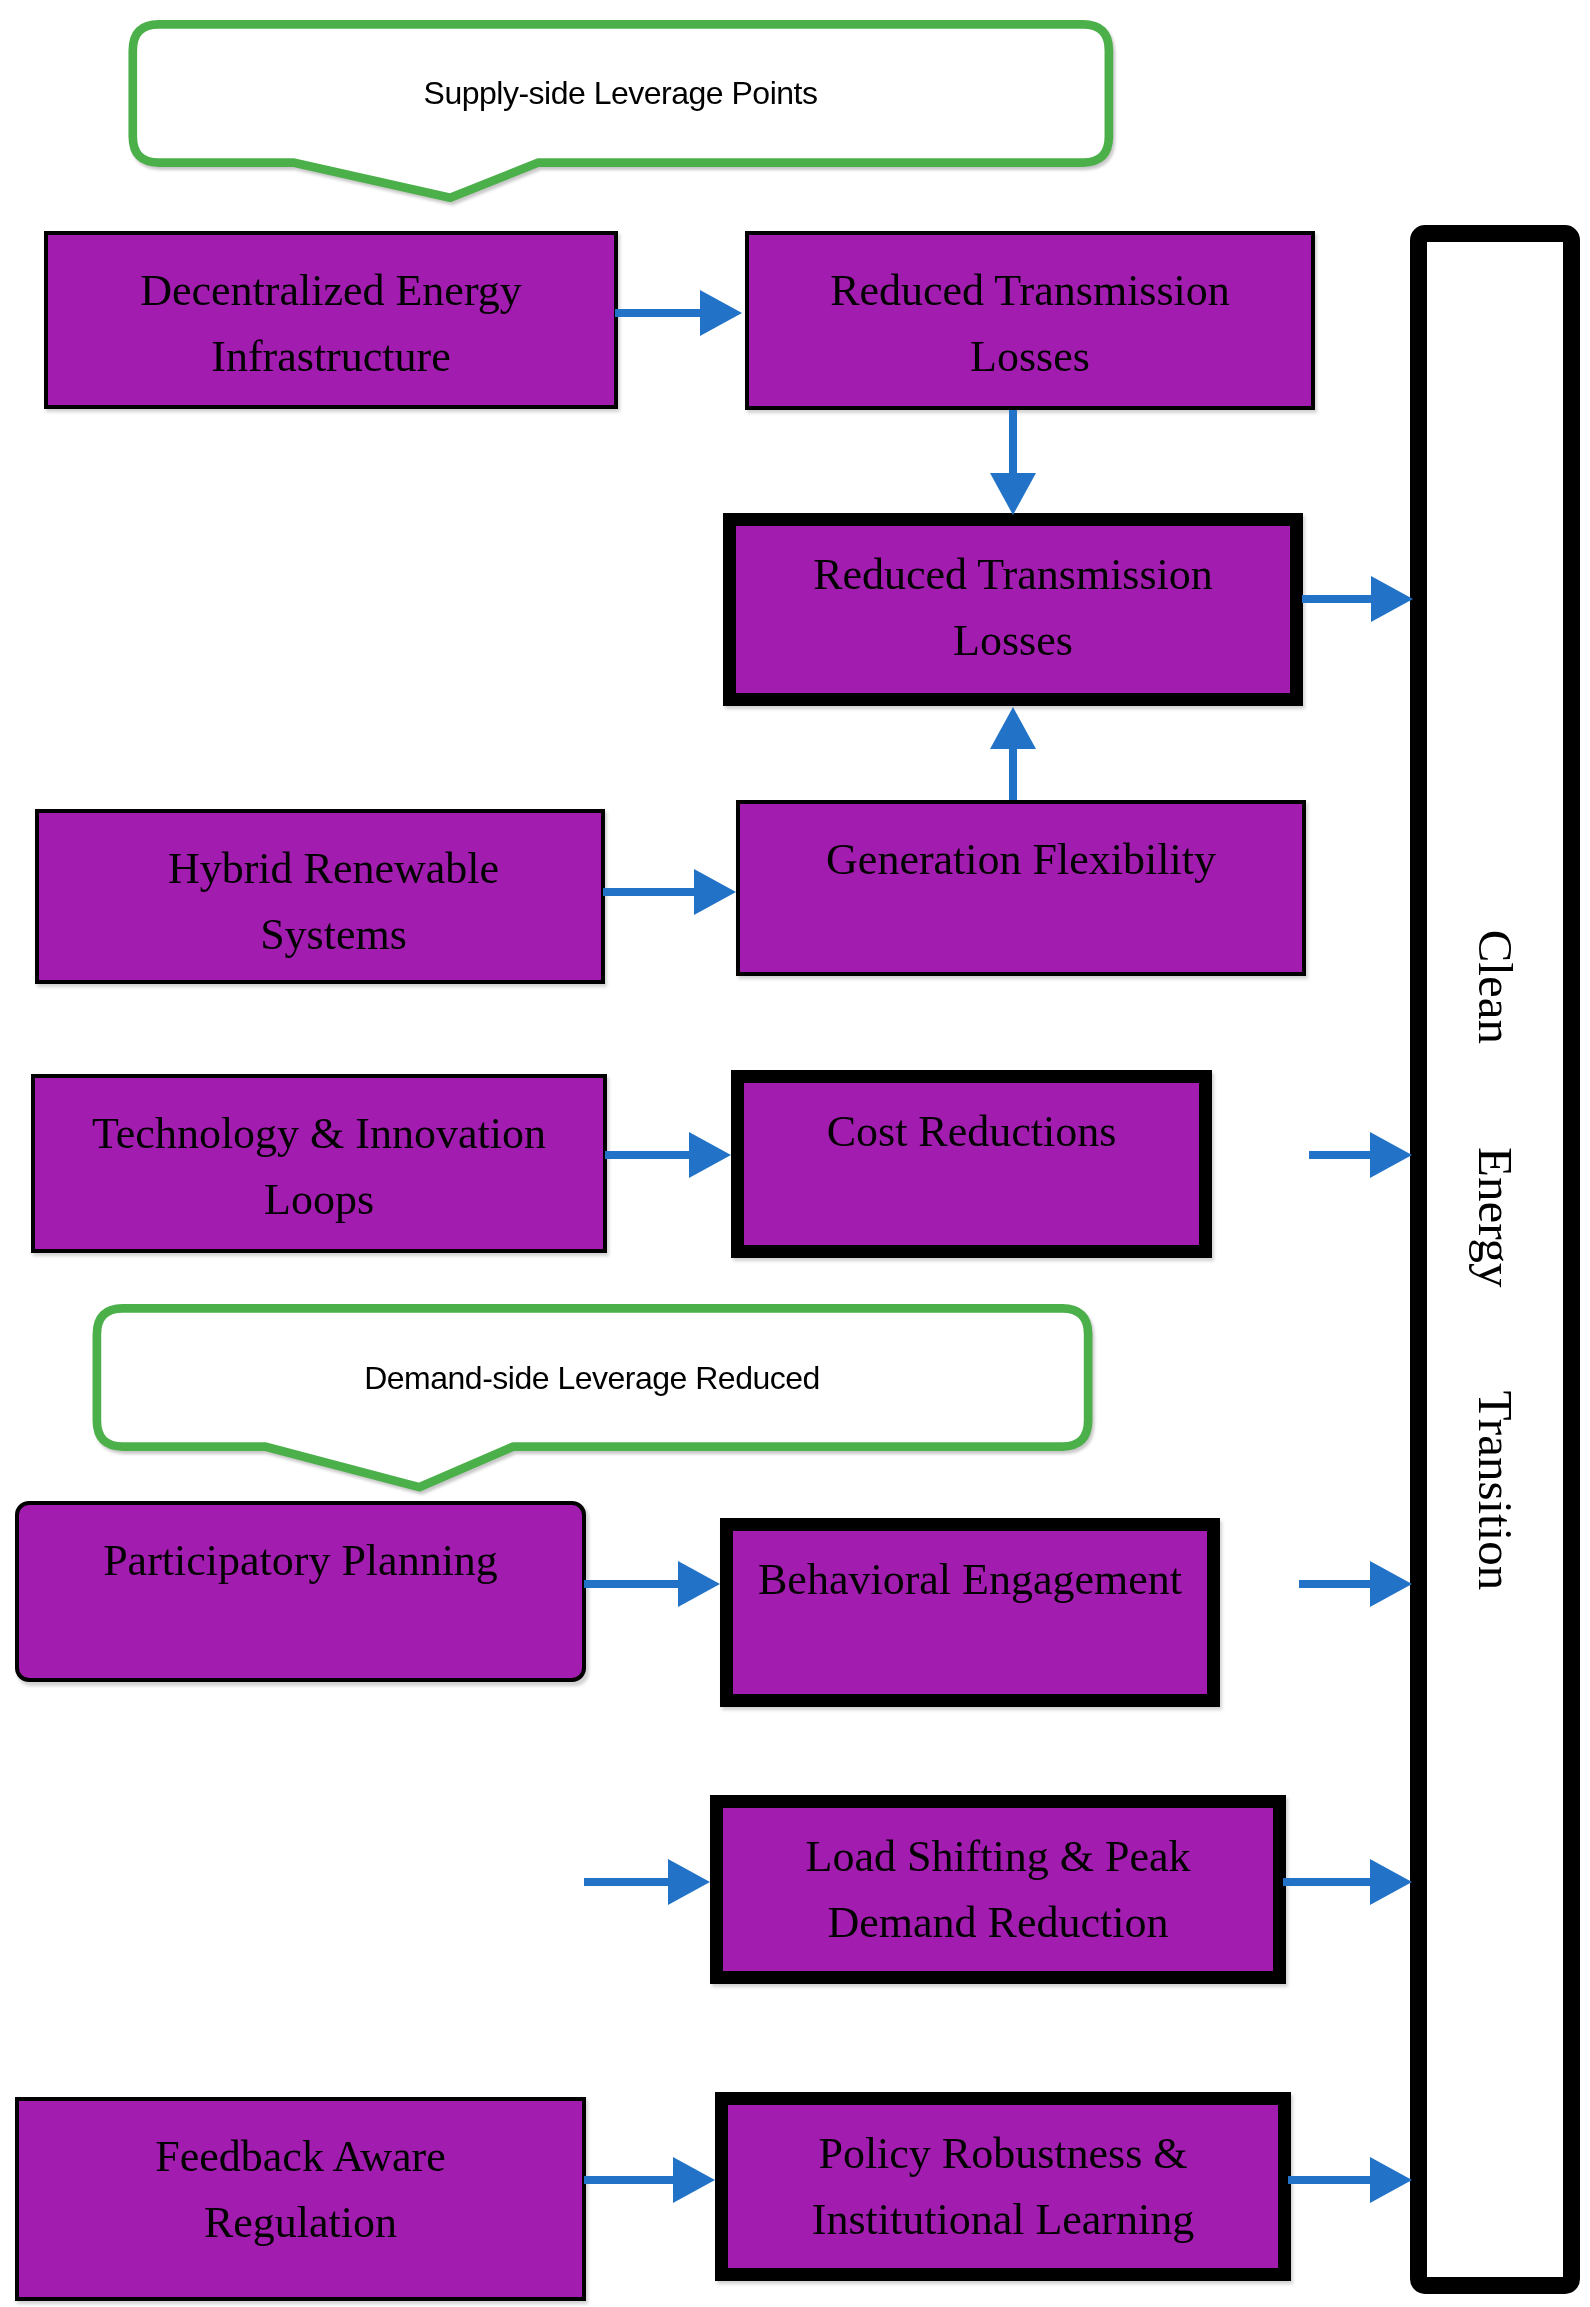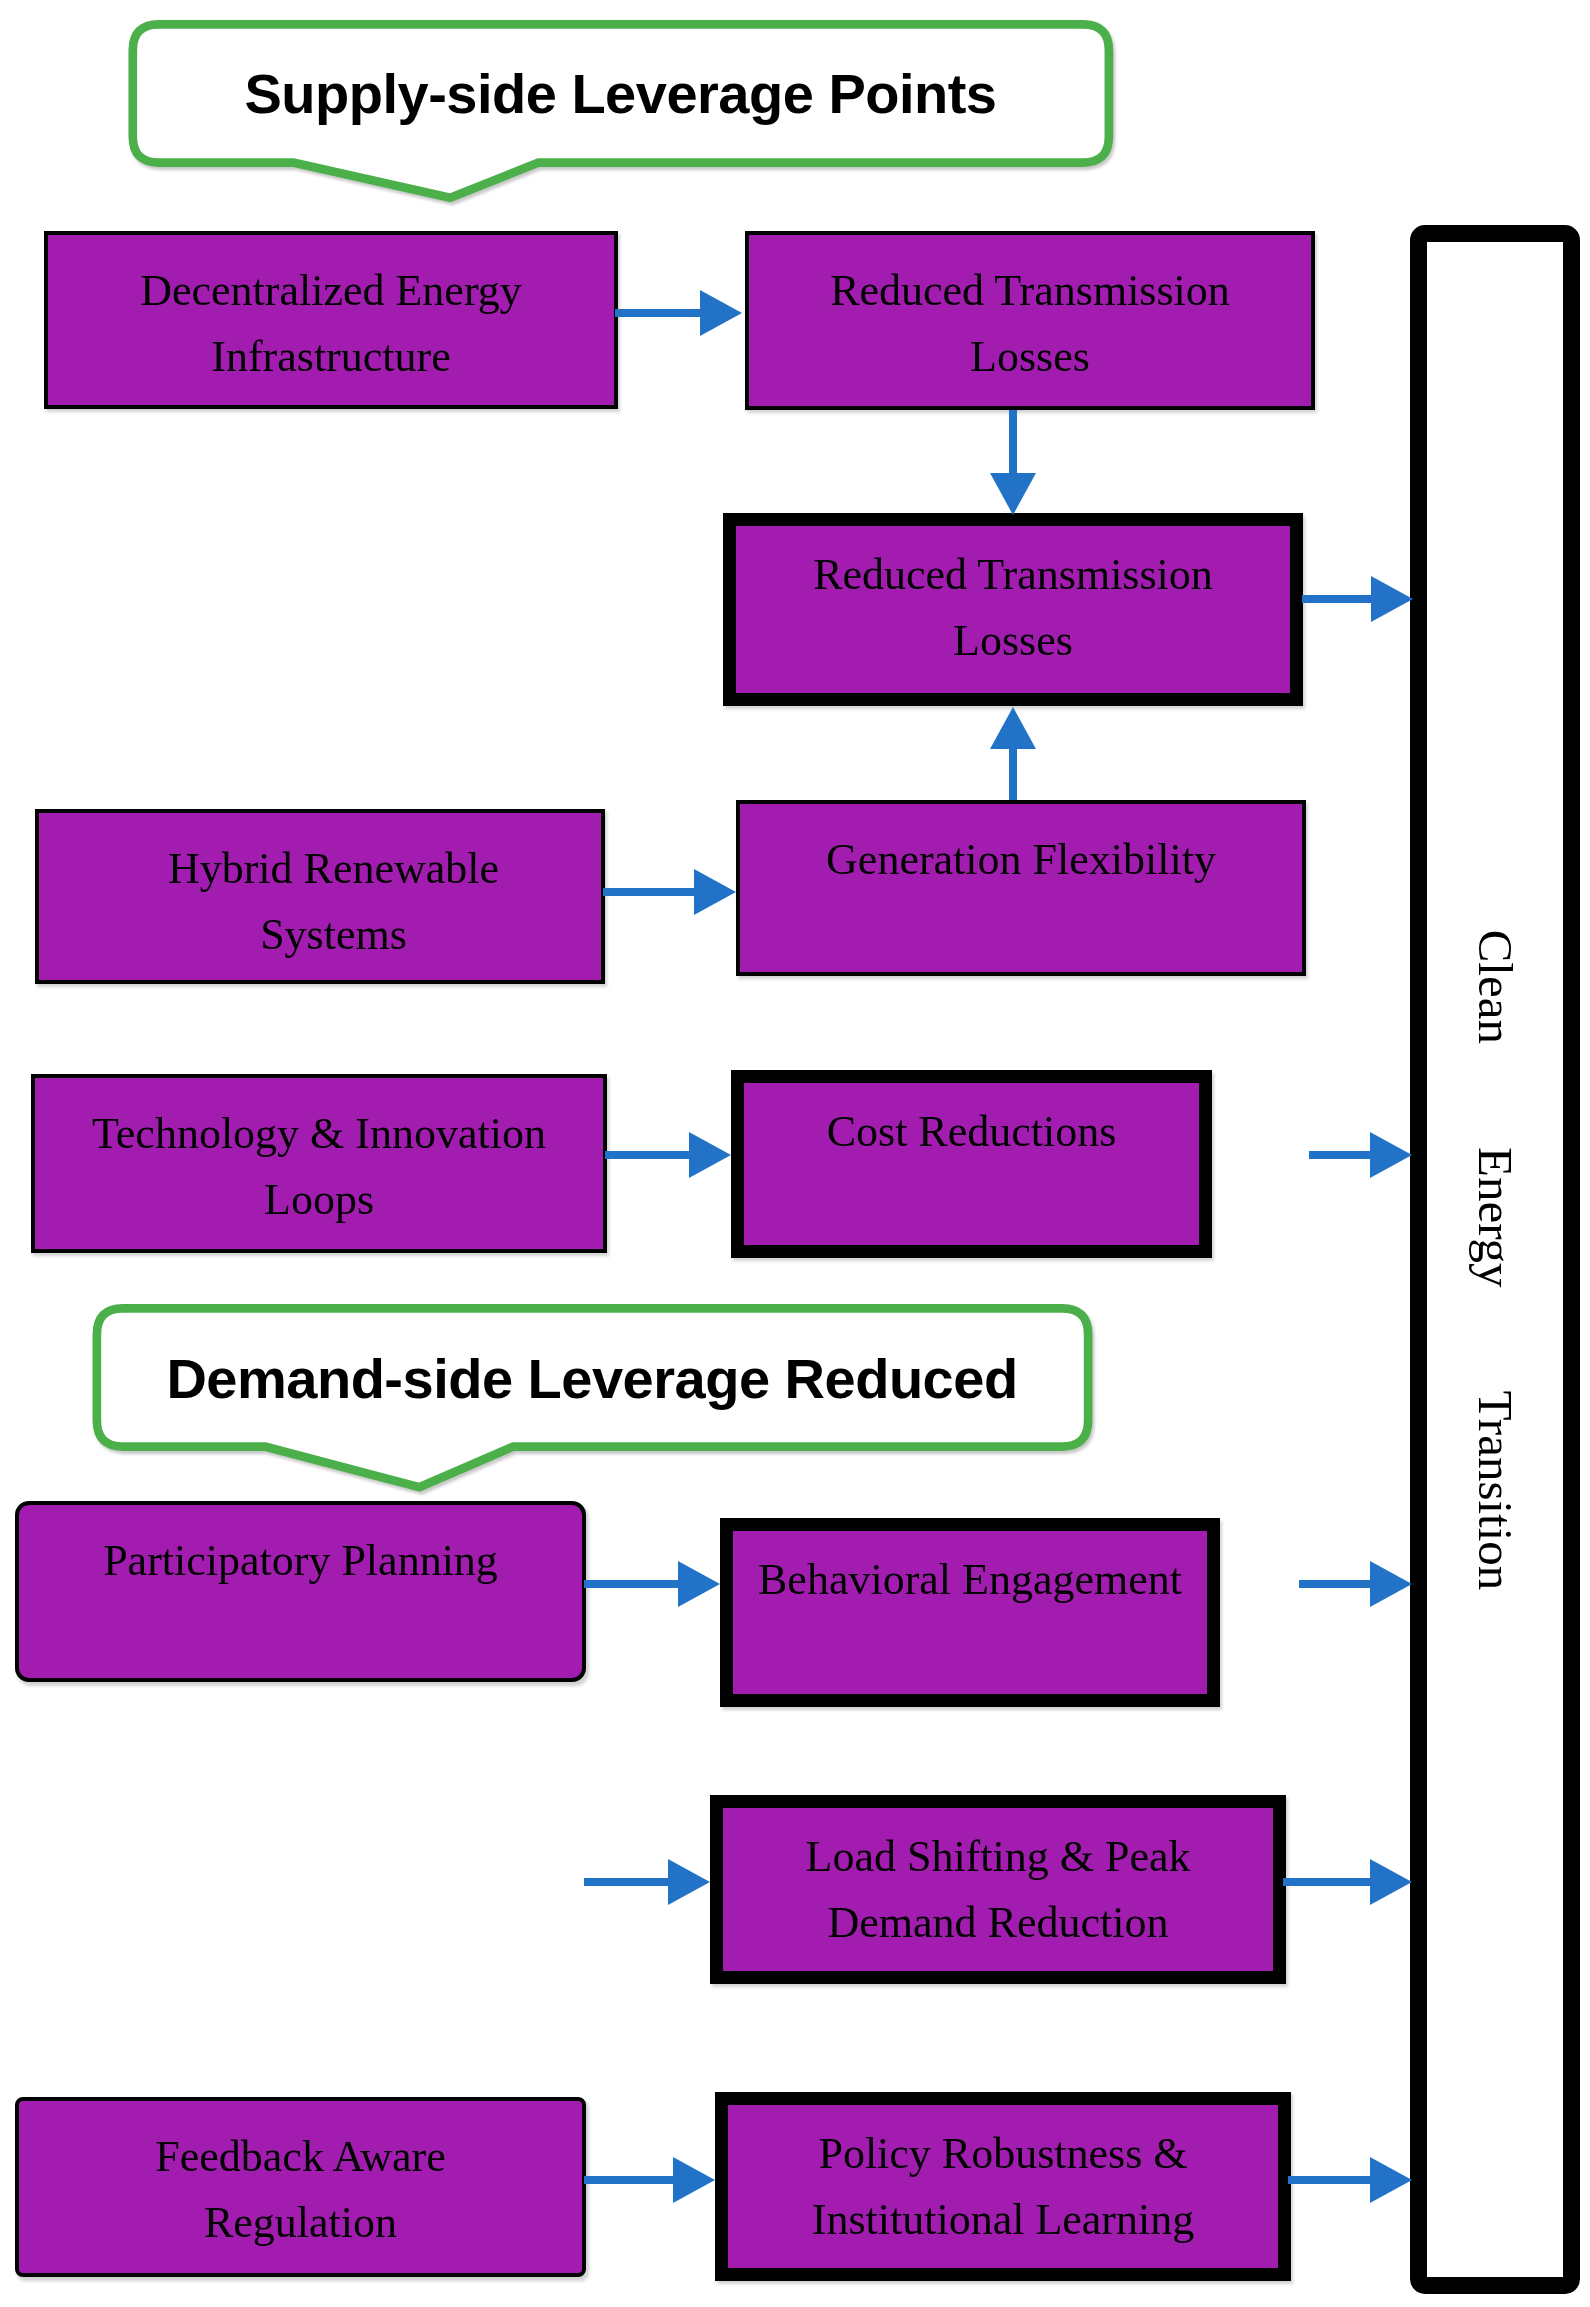--- a/index.html
+++ b/index.html
@@ -29,22 +29,22 @@
   .node.bold { border-width: 13.5px; padding-top: 16.3px; }
 
   
   .callout-svg { position: absolute; filter: drop-shadow(2.7px 3.3px 1.6px rgba(0,0,0,0.22)); }
   .callout-label {
     position: absolute;
     display: flex;
     align-items: center;
     justify-content: center;
     font-family: "Liberation Sans", sans-serif;
-    font-weight: bold;
-    font-size: 56px;
+    font-weight: normal;
+    font-size: 32px;
     letter-spacing: -0.5px;
   }
 
   
   .outcome-bar {
     position: absolute;
     left: 1410px; top: 225px;
     width: 170px; height: 2069px;
     background: #fff;
     border: 17.3px solid #000;
@@ -138,21 +138,21 @@
   <div class="node bold" style="left:731px; top:1070px; width:481px; height:188px;">Cost Reductions</div>
 
   <div class="node" style="left:15px; top:1501px; width:571px; height:181px;border-radius:14px;">Participatory Planning</div>
 
   <div class="node bold" style="left:720px; top:1518px; width:500px; height:189px;">Behavioral Engagement</div>
 
 
   <div class="node bold" style="left:710px; top:1795px; width:576px; height:189px;">Load Shifting &amp; Peak
 Demand Reduction</div>
 
-  <div class="node" style="left:15px; top:2097px; width:571px; height:180px;border-radius:8px;">Feedback Aware
+  <div class="node" style="left:15px; top:2097px; width:571px; height:204px;">Feedback Aware
 Regulation</div>
 
   <div class="node bold" style="left:715px; top:2092px; width:576px; height:189px;">Policy Robustness &amp;
 Institutional Learning</div>
 
   <div class="outcome-bar">
     <div class="outcome-text">
       <span>Clean</span>
       <span>Energy</span>
       <span>Transition</span>

